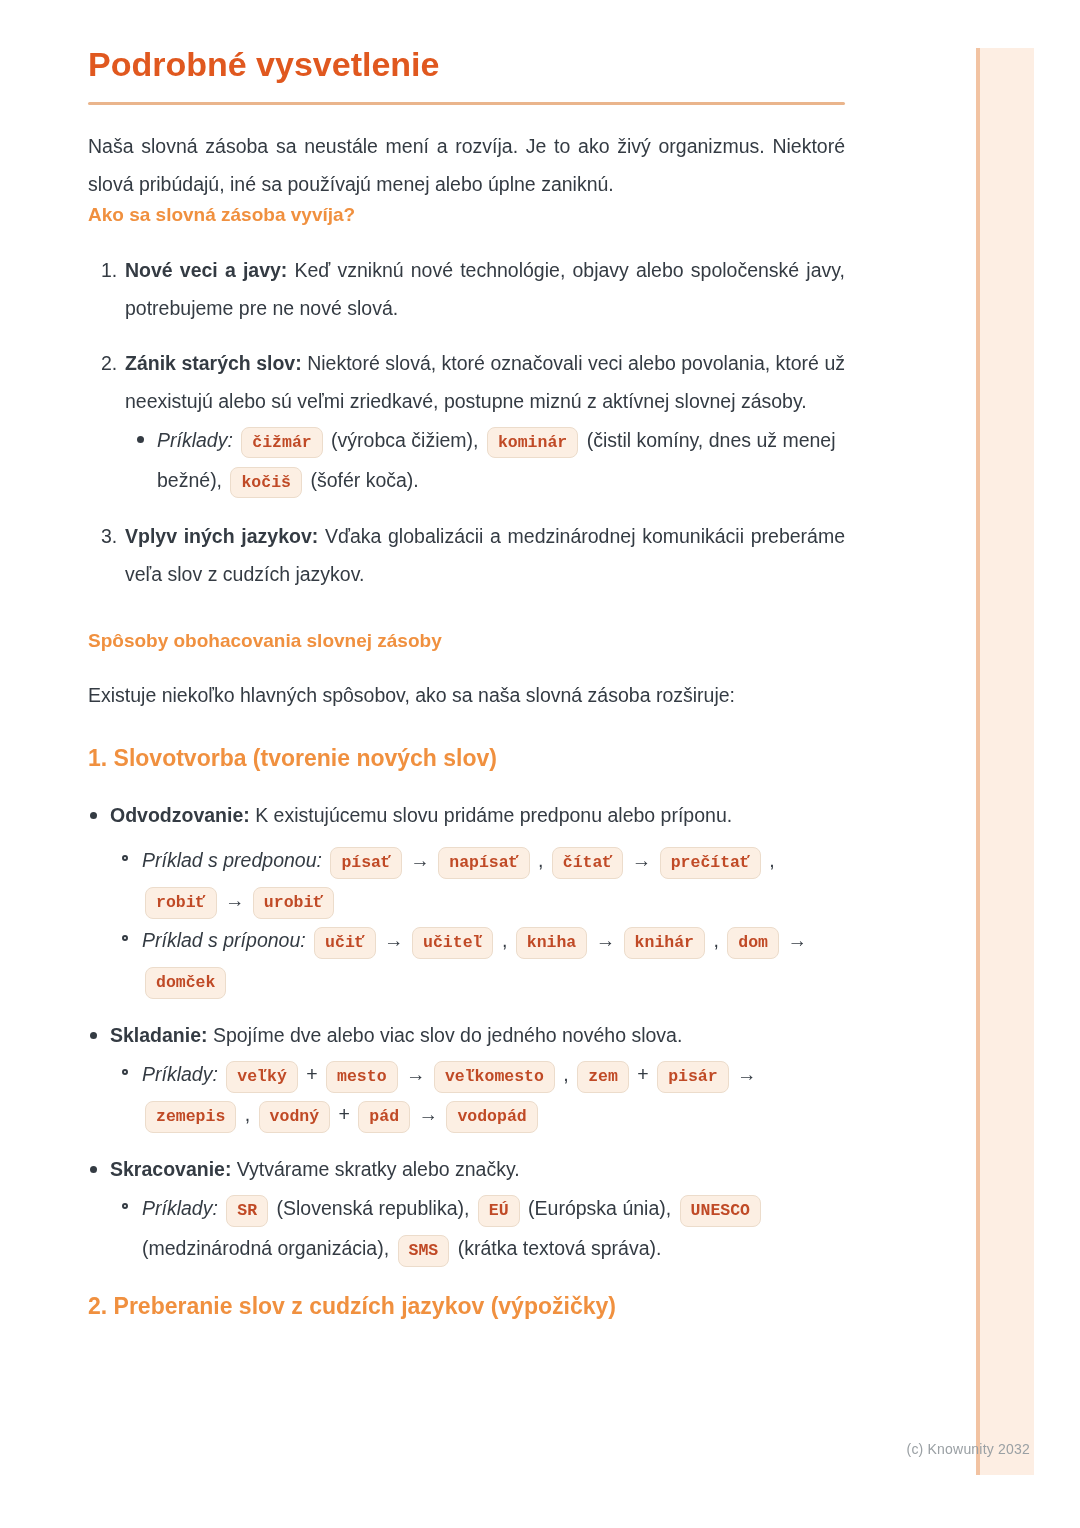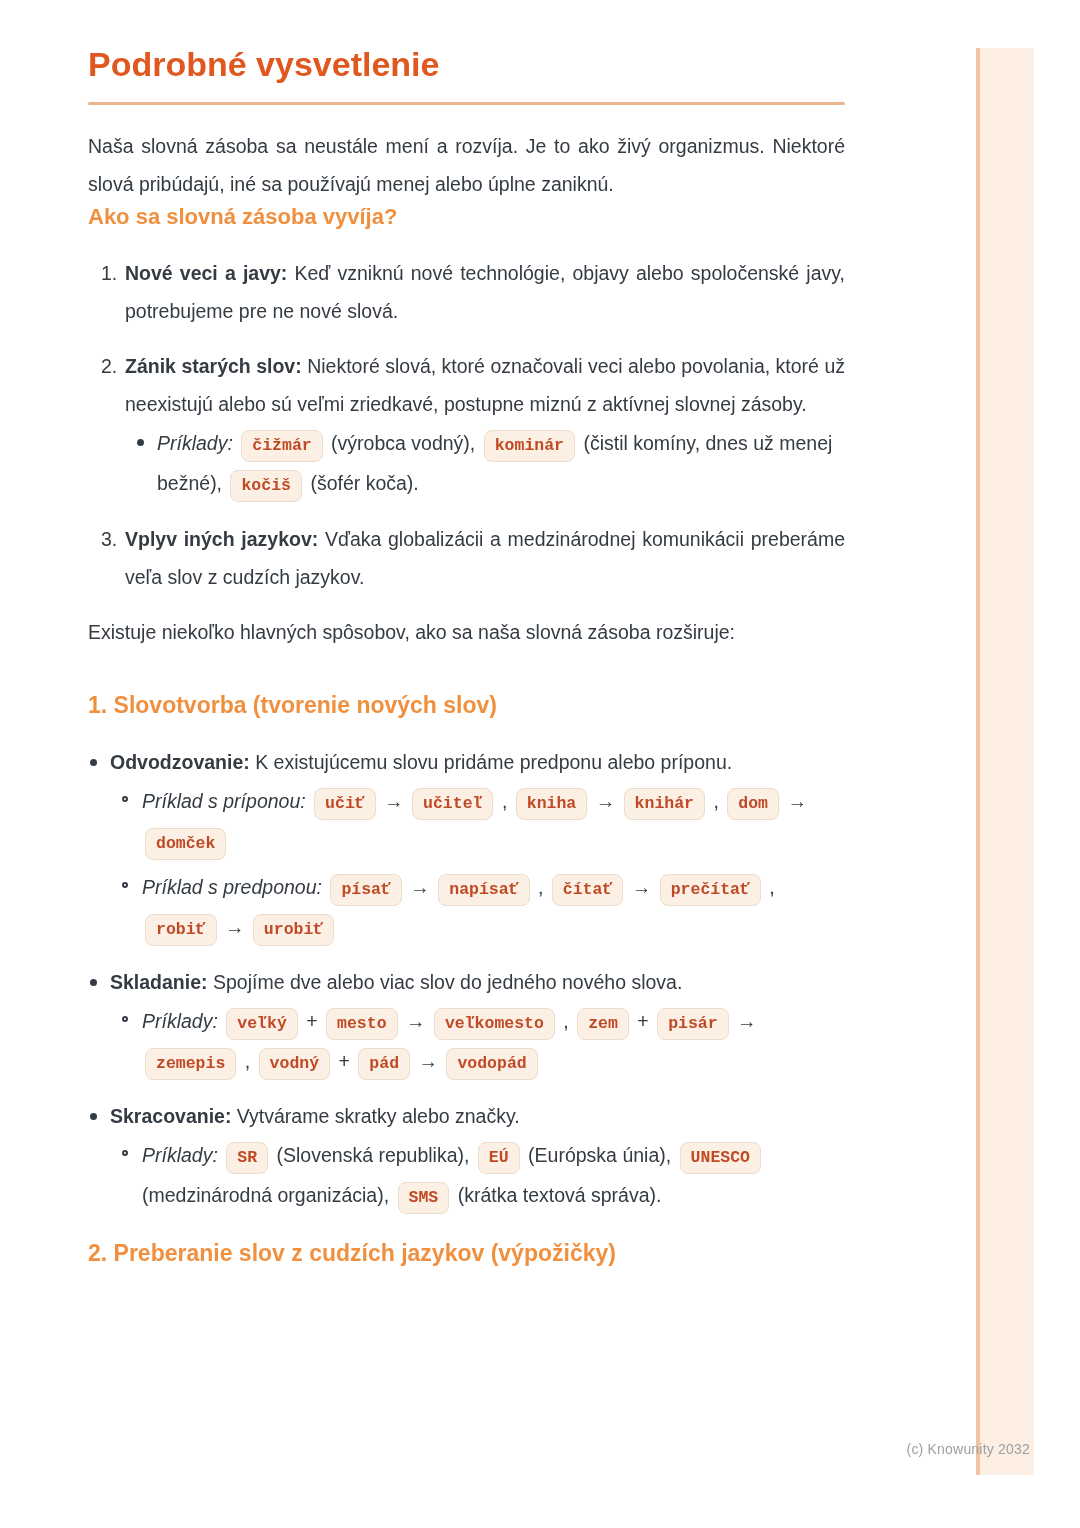--- a/index.html
+++ b/index.html
@@ -20,24 +20,24 @@
   .watermark{
     position:absolute;top:1441px;right:50px;font-size:14px;color:var(--c-mark);
     letter-spacing:.2px;z-index:2;
   }
   .content{position:absolute;left:88px;top:44px;width:757px;z-index:1;}
   h1{margin:0 0 17px 0;font-size:34px;line-height:1.2;font-weight:700;color:var(--c-h1);}
   .rule{height:3px;background:var(--c-rule);border-radius:2px;margin:0 0 22px 0;}
   p.body{margin:0;font-size:19.5px;line-height:38px;}
   .jtf{text-align:justify;}
   .mb-p{margin-bottom:32px;}
-  h2{margin:0 0 24px 0;font-size:22px;line-height:1.25;font-weight:700;color:var(--c-h23);}
+  h2{margin:0 0 24px 0;font-size:19px;line-height:1.25;font-weight:700;color:var(--c-h23);}
   h3{margin:0 0 22px 0;font-size:23px;line-height:1.3;font-weight:700;color:var(--c-h23);}
   .mt-sec{margin-top:36px;}
-  .mt-sub{margin-top:40px;}
+  .mt-sub{margin-top:30px;}
   .mt-last{margin-top:24px;}
   b{font-weight:700;}
   
   .oli{display:flex;margin:0 0 17px 0;}
   .oli .num{flex:0 0 37px;padding-left:13px;font-size:19.5px;line-height:38px;}
   .oli .oli-body{flex:1;min-width:0;}
   .brow{display:flex;}
   .brow .mark{flex:0 0 22px;position:relative;}
   .brow .mark .dot{
     position:absolute;left:2px;top:16px;width:7px;height:7px;border-radius:50%;
@@ -85,59 +85,60 @@
     </div>
 
     <div class="oli">
       <span class="num">2.</span>
       <div class="oli-body">
         <p class="body jtf"><b>Zánik starých slov:</b><span> Niektoré slová, ktoré označovali veci alebo povolania, ktoré už neexistujú alebo sú veľmi zriedkavé, postupne miznú z aktívnej slovnej zásoby.</span></p>
         <div class="brow ind1">
           <span class="mark">
               <span class="dot"></span>
             </span>
-          <div class="rich"><span class="it">Príklady: </span><span class="tag">čižmár</span><span class="tx"> (výrobca vodný), </span><span class="tag">kominár</span><span class="tx"> (čistil komíny, dnes už menej bežné), </span><span class="tag">kočiš</span><span class="tx"> (šofér koča).</span></div>
+          <div class="rich"><span class="it">Príklady: </span><span class="tag">čižmár</span><span class="tx"> (výrobca čižiem), </span><span class="tag">kominár</span><span class="tx"> (čistil komíny, dnes už menej bežné), </span><span class="tag">kočiš</span><span class="tx"> (šofér koča).</span></div>
         </div>
       </div>
     </div>
 
     <div class="oli">
       <span class="num">3.</span>
       <div class="oli-body">
         <p class="body jtf"><b>Vplyv iných jazykov:</b><span> Vďaka globalizácii a medzinárodnej komunikácii preberáme veľa slov z cudzích jazykov.</span></p>
       </div>
     </div>
 
   </div>
 
+  <h2 class="mt-sec">Spôsoby obohacovania slovnej zásoby</h2>
 
   <p class="body jtf mb-p">Existuje niekoľko hlavných spôsobov, ako sa naša slovná zásoba rozširuje:</p>
 
   <h3 class="mt-sub">1. Slovotvorba (tvorenie nových slov)</h3>
 
 
   <div class="ul-top">
 
     <div class="brow ul-item">
       <span class="mark">
           <span class="dot"></span>
         </span>
       <div style="flex:1;min-width:0;">
         <p class="body jtf"><b>Odvodzovanie:</b><span> K existujúcemu slovu pridáme predponu alebo príponu.</span></p>
+        <div class="brow ind1" style="margin-top:6px;">
+          <span class="mark">
+              <span class="ring"></span>
+            </span>
+          <div class="rich"><span class="it">Príklad s predponou: </span><span class="tag">písať</span><span class="tx"> → </span><span class="tag">napísať</span><span class="tx"> , </span><span class="tag">čítať</span><span class="tx"> → </span><span class="tag">prečítať</span><span class="tx"> , </span><span class="tag">robiť</span><span class="tx"> → </span><span class="tag">urobiť</span></div>
+        </div>
         <div class="brow ind1">
           <span class="mark">
               <span class="ring"></span>
             </span>
           <div class="rich"><span class="it">Príklad s príponou: </span><span class="tag">učiť</span><span class="tx"> → </span><span class="tag">učiteľ</span><span class="tx"> , </span><span class="tag">kniha</span><span class="tx"> → </span><span class="tag">knihár</span><span class="tx"> , </span><span class="tag">dom</span><span class="tx"> → </span><span class="tag">domček</span></div>
-        </div>
-        <div class="brow ind1" style="margin-top:6px;">
-          <span class="mark">
-              <span class="ring"></span>
-            </span>
-          <div class="rich"><span class="it">Príklad s predponou: </span><span class="tag">písať</span><span class="tx"> → </span><span class="tag">napísať</span><span class="tx"> , </span><span class="tag">čítať</span><span class="tx"> → </span><span class="tag">prečítať</span><span class="tx"> , </span><span class="tag">robiť</span><span class="tx"> → </span><span class="tag">urobiť</span></div>
         </div>
       </div>
     </div>
 
     <div class="brow ul-item">
       <span class="mark">
           <span class="dot"></span>
         </span>
       <div style="flex:1;min-width:0;">
         <p class="body jtf"><b>Skladanie:</b><span> Spojíme dve alebo viac slov do jedného nového slova.</span></p>

